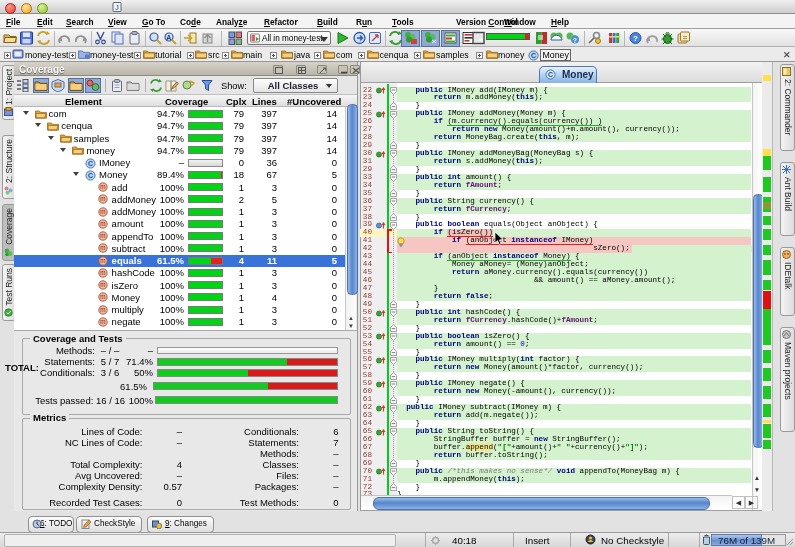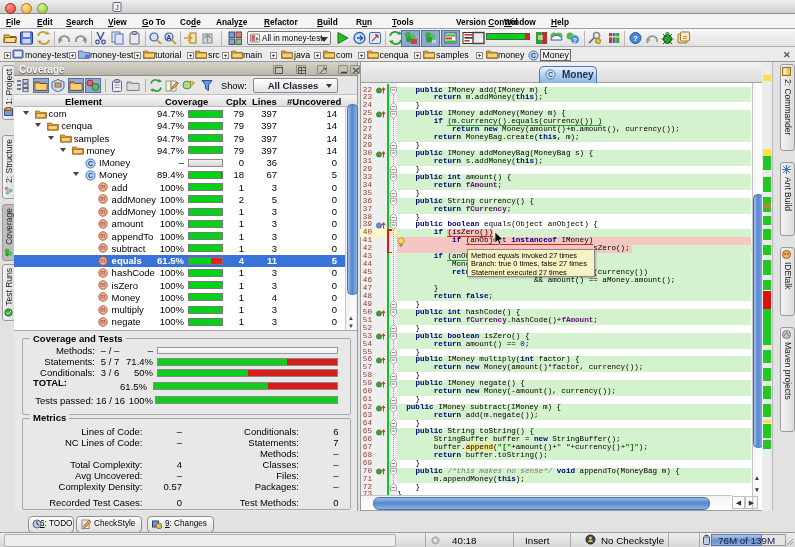--- a/index.html
+++ b/index.html
@@ -826,21 +826,21 @@
 <div style="position:absolute;left:346.5px;top:104px;width:9px;height:189px;border-radius:4.5px;background:linear-gradient(90deg,#9dbdea,#5585cc 45%,#8db2e2);border:0.5px solid #4a70b0"></div>
 <div style="position:absolute;left:347px;top:315px;width:8px;text-align:center;font:6px 'Liberation Sans',sans-serif;color:#444">▲</div>
 <div style="position:absolute;left:347px;top:323px;width:8px;text-align:center;font:6px 'Liberation Sans',sans-serif;color:#444">▼</div>
 <div style="position:absolute;left:14px;top:330px;width:343px;height:1px;background:#aaa"></div>
 
 <div class="gbox" style="left:22px;top:338px;width:327px;height:75px"></div>
 <div class="glab" style="left:30px;top:332.5px">Coverage and Tests</div>
 <div style="position:absolute;left:5px;top:344.5px;width:90px;text-align:right;font:normal 9.5px 'Liberation Sans',sans-serif;color:#000">Methods:</div>
 <div style="position:absolute;left:5px;top:356px;width:90px;text-align:right;font:normal 9.5px 'Liberation Sans',sans-serif;color:#000">Statements:</div>
 <div style="position:absolute;left:5px;top:367.3px;width:90px;text-align:right;font:normal 9.5px 'Liberation Sans',sans-serif;color:#000">Conditionals:</div>
-<div style="position:absolute;left:5px;top:377px;width:90px;text-align:center;font:bold 9.5px 'Liberation Sans',sans-serif;color:#000">TOTAL:</div>
+<div style="position:absolute;left:5px;top:362px;width:90px;text-align:left;font:bold 9.5px 'Liberation Sans',sans-serif;color:#000">TOTAL:</div>
 <div style="position:absolute;left:15px;top:394.8px;width:110px;text-align:right;font:normal 9.5px 'Liberation Sans',sans-serif;color:#000">Tests passed: 16 / 16</div>
 <div style="position:absolute;left:89px;top:344.5px;width:42px;text-align:center;font:normal 9.5px 'Liberation Sans',sans-serif;color:#000">– / –</div>
 <div style="position:absolute;left:89px;top:356px;width:42px;text-align:center;font:normal 9.5px 'Liberation Sans',sans-serif;color:#000">5 / 7</div>
 <div style="position:absolute;left:89px;top:367.3px;width:42px;text-align:center;font:normal 9.5px 'Liberation Sans',sans-serif;color:#000">3 / 6</div>
 <div style="position:absolute;left:123px;top:344.5px;width:30px;text-align:right;font:normal 9.5px 'Liberation Sans',sans-serif;color:#000">–</div>
 <div style="position:absolute;left:113px;top:356px;width:40px;text-align:right;font:normal 9.5px 'Liberation Sans',sans-serif;color:#000">71.4%</div>
 <div style="position:absolute;left:113px;top:367.3px;width:40px;text-align:right;font:normal 9.5px 'Liberation Sans',sans-serif;color:#000">50%</div>
 <div style="position:absolute;left:102px;top:380.5px;width:45px;text-align:right;font:normal 9.5px 'Liberation Sans',sans-serif;color:#000">61.5%</div>
 <div style="position:absolute;left:113px;top:394.8px;width:40px;text-align:right;font:normal 9.5px 'Liberation Sans',sans-serif;color:#000">100%</div>
 <div style="position:absolute;left:157px;top:346.5px;width:181px;height:7.5px;background:linear-gradient(#fdfdfd,#ececec);border:1px solid #999;box-sizing:border-box"></div>
@@ -1293,25 +1293,20 @@
       <svg width="10" height="10" viewBox="0 0 10 10">
         <circle cx="5" cy="4" r="3.2" fill="#ffd94f" stroke="#a08020" stroke-width="0.7"></circle>
         <rect x="3.8" y="7" width="2.4" height="2.2" rx="0.5" fill="#9aa0b0" stroke="#606878" stroke-width="0.5"></rect>
       </svg>
     </div>
 <div style="position:absolute;left:494px;top:232px;z-index:60">
       <svg width="10" height="14" viewBox="0 0 10 14">
         <path d="M1 0 L1 11 L3.6 8.6 L5.2 12.4 L7 11.6 L5.4 7.9 L9 7.6 Z" fill="#000" stroke="#fff" stroke-width="0.7"></path>
       </svg>
     </div>
-<div style="position:absolute;left:467px;top:248.7px;width:126px;height:26.5px;background:#f6f2c3;border:1px solid #888;z-index:50;box-shadow:1px 1px 2px rgba(0,0,0,.25)">
-<div style="position:absolute;left:3px;top:1.5px;font:7.4px 'Liberation Sans',sans-serif;color:#000;white-space:nowrap">Method <i>equals</i> invoked 27 times</div>
-<div style="position:absolute;left:3px;top:9.7px;font:7.4px 'Liberation Sans',sans-serif;color:#000;white-space:nowrap">Branch: true 0 times, false 27 times</div>
-<div style="position:absolute;left:3px;top:17.9px;font:7.4px 'Liberation Sans',sans-serif;color:#000;white-space:nowrap">Statement executed 27 times</div>
-    </div>
 
 <div style="position:absolute;left:751.5px;top:83px;width:11px;height:427px;background:linear-gradient(90deg,#f4f4f4,#fff);border-left:1px solid #c4c4c4;border-right:1px solid #c4c4c4;box-sizing:border-box"></div>
 <div style="position:absolute;left:752.5px;top:194px;width:9px;height:252px;border-radius:4.5px;background:linear-gradient(90deg,#9dbdea,#5585cc 45%,#8db2e2);border:0.5px solid #4a70b0"></div>
 <div style="position:absolute;left:752.5px;top:474px;width:9px;text-align:center;font:6.5px 'Liberation Sans',sans-serif;color:#333">▲</div>
 <div style="position:absolute;left:752.5px;top:486px;width:9px;text-align:center;font:6.5px 'Liberation Sans',sans-serif;color:#333">▼</div>
 
 <div style="position:absolute;left:361px;top:495px;width:371px;height:14.5px;background:linear-gradient(#f4f4f4,#fff);border-top:1px solid #c4c4c4;box-sizing:border-box"></div>
 <div style="position:absolute;left:373px;top:496.5px;width:335px;height:11.5px;border-radius:6px;background:linear-gradient(#9dbdea,#5585cc 45%,#8db2e2);border:0.5px solid #4a70b0"></div>
 <div style="position:absolute;left:732px;top:496px;width:13px;height:13px;border:1px solid #c0c0c0;box-sizing:border-box;text-align:center;font:7px 'Liberation Sans',sans-serif;color:#333;line-height:12px">◀</div>
 <div style="position:absolute;left:745px;top:496px;width:13px;height:13px;border:1px solid #c0c0c0;box-sizing:border-box;text-align:center;font:7px 'Liberation Sans',sans-serif;color:#333;line-height:12px">▶</div>

